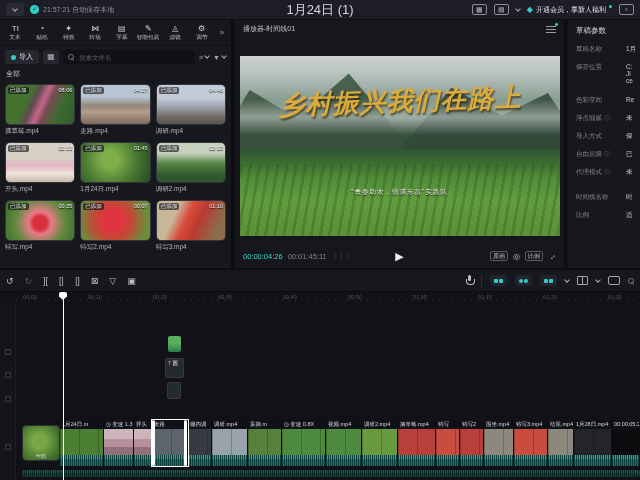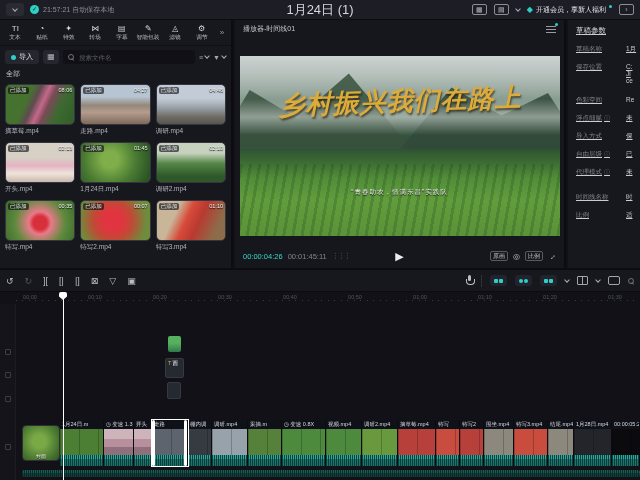--- a/index.html
+++ b/index.html
@@ -76,21 +76,21 @@
   .t-cur{font-size:7.5px;color:#3bd6cc;}
   .t-total{font-size:7.5px;color:#84848d;}
   .grid-ic{font-size:7px;color:#6a6a74;letter-spacing:-1px;}
   .play-btn{position:absolute;left:50%;transform:translateX(-50%);color:#ececf1;font-size:11px;}
   .pv-right{margin-left:auto;display:flex;align-items:center;gap:5px;}
   .chip{border:1px solid #5a5a64;border-radius:2px;color:#c2c2ca;font-size:6px;line-height:8px;padding:0 2px;}
   .focus-ic{color:#c2c2ca;font-size:8px;}
   .fs-ic{display:inline-block;color:#c2c2ca;font-size:8px;transform:rotate(-45deg);}
 
   
-  .params-panel{position:absolute;left:568px;top:20px;width:72px;height:248px;background:#17171e;padding:6px 0 0 8px;overflow:hidden;text-decoration:underline;}
+  .params-panel{position:absolute;left:568px;top:20px;width:72px;height:248px;background:#17171e;padding:6px 0 0 8px;overflow:hidden;}
   .pp-title{font-size:7.5px;color:#d5d5da;margin-bottom:9px;}
   .pp-row{display:flex;align-items:flex-start;margin-bottom:9px;}
   .pp-row.tall{margin-bottom:12px;}
   .pp-row.gap{margin-top:16px;}
   .pp-label{font-size:6.5px;color:#84848d;white-space:nowrap;display:flex;align-items:center;gap:2px;}
   .pp-info{font-size:6px;color:#6a6a74;}
   .pp-value{margin-left:auto;font-size:6.5px;color:#c9c9cf;white-space:pre-line;text-align:left;width:14px;overflow:hidden;flex:0 0 14px;}
 
   
   .edit-toolbar{position:absolute;left:0;top:268px;width:640px;height:24px;background:#17171e;border-top:2px solid #0c0c10;border-bottom:1px solid #0c0c10;display:flex;align-items:center;padding:0 6px;}

